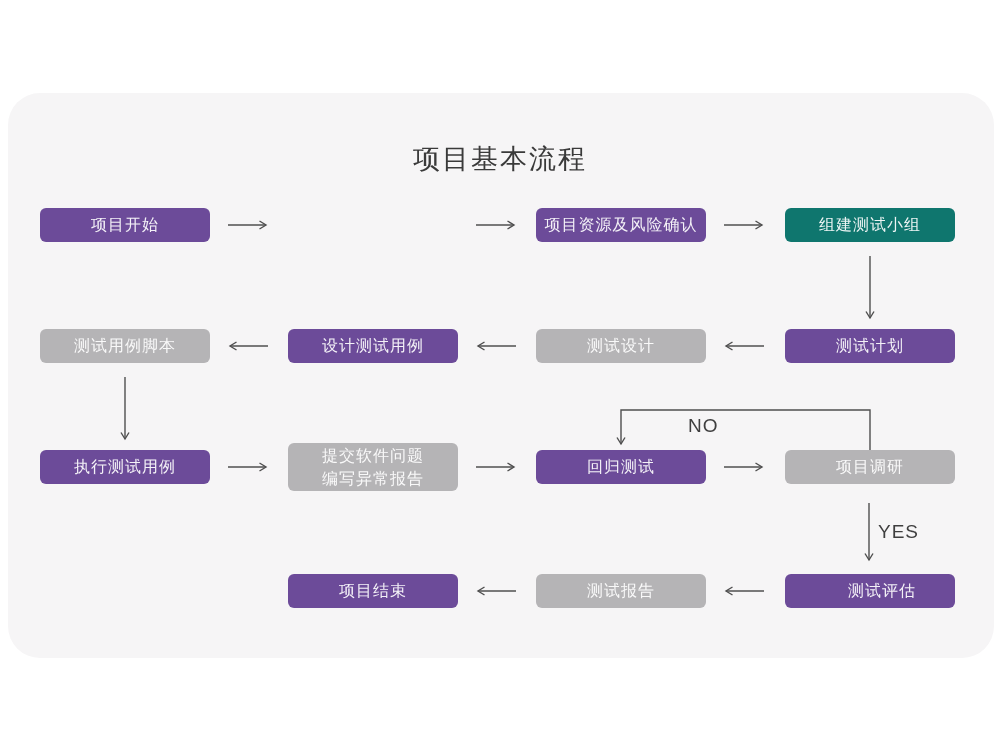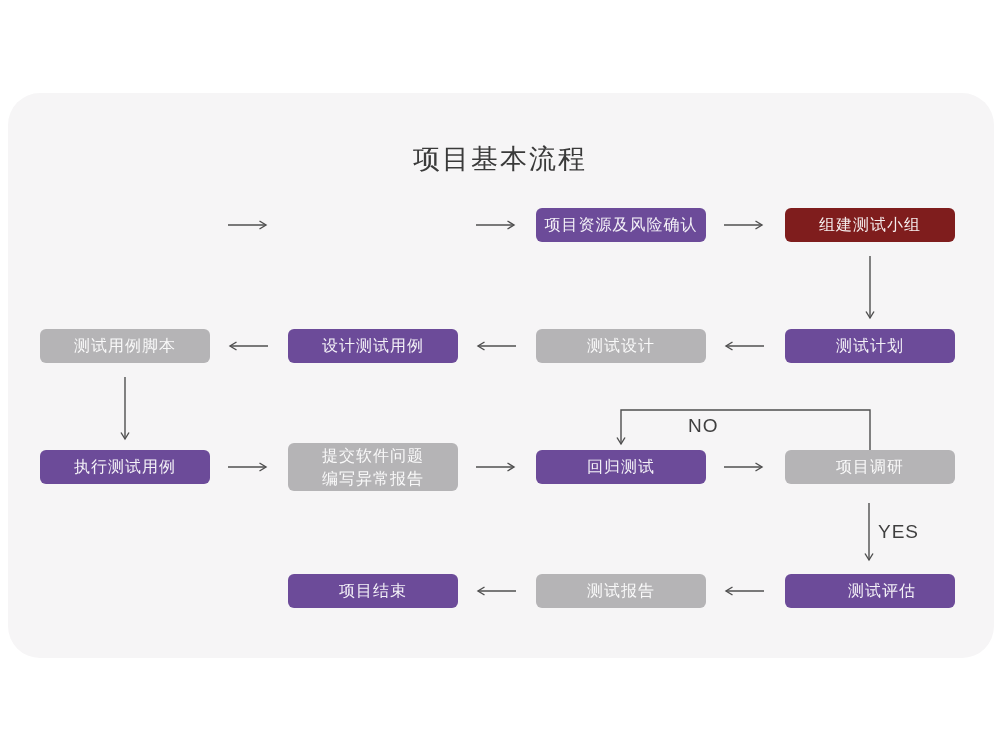--- a/index.html
+++ b/index.html
@@ -21,22 +21,23 @@
 </style>
 </head>
 <body>
 
 <div class="stage">
 
   <div class="panel" style="background: rgb(246, 245, 246);"></div>
 
   <div class="title">项目基本流程</div>
 
+  <div class="node" style="left: 40px; top: 208px; background: rgb(108, 75, 153);">项目开始</div>
   <div class="node" style="left: 536px; top: 208px; background: rgb(108, 75, 153);">项目资源及风险确认</div>
-  <div class="node" style="left: 785px; top: 208px; background: #7f1d1d;">组建测试小组</div>
+  <div class="node" style="left: 785px; top: 208px; background: #0f766e;">组建测试小组</div>
 
   <div class="node" style="left: 785px; top: 329px; background: rgb(108, 75, 153);">测试计划</div>
   <div class="node" style="left: 536px; top: 329px; background: rgb(181, 180, 182);">测试设计</div>
   <div class="node" style="left: 288px; top: 329px; background: rgb(108, 75, 153);">设计测试用例</div>
   <div class="node" style="left: 40px; top: 329px; background: rgb(181, 180, 182);">测试用例脚本</div>
 
   <div class="node" style="left: 40px; top: 450px; background: rgb(108, 75, 153);">执行测试用例</div>
   <div class="node tall" style="left: 288px; top: 443px; background: rgb(181, 180, 182);">提交软件问题
 编写异常报告</div>
   <div class="node" style="left: 536px; top: 450px; background: rgb(108, 75, 153);">回归测试</div>

